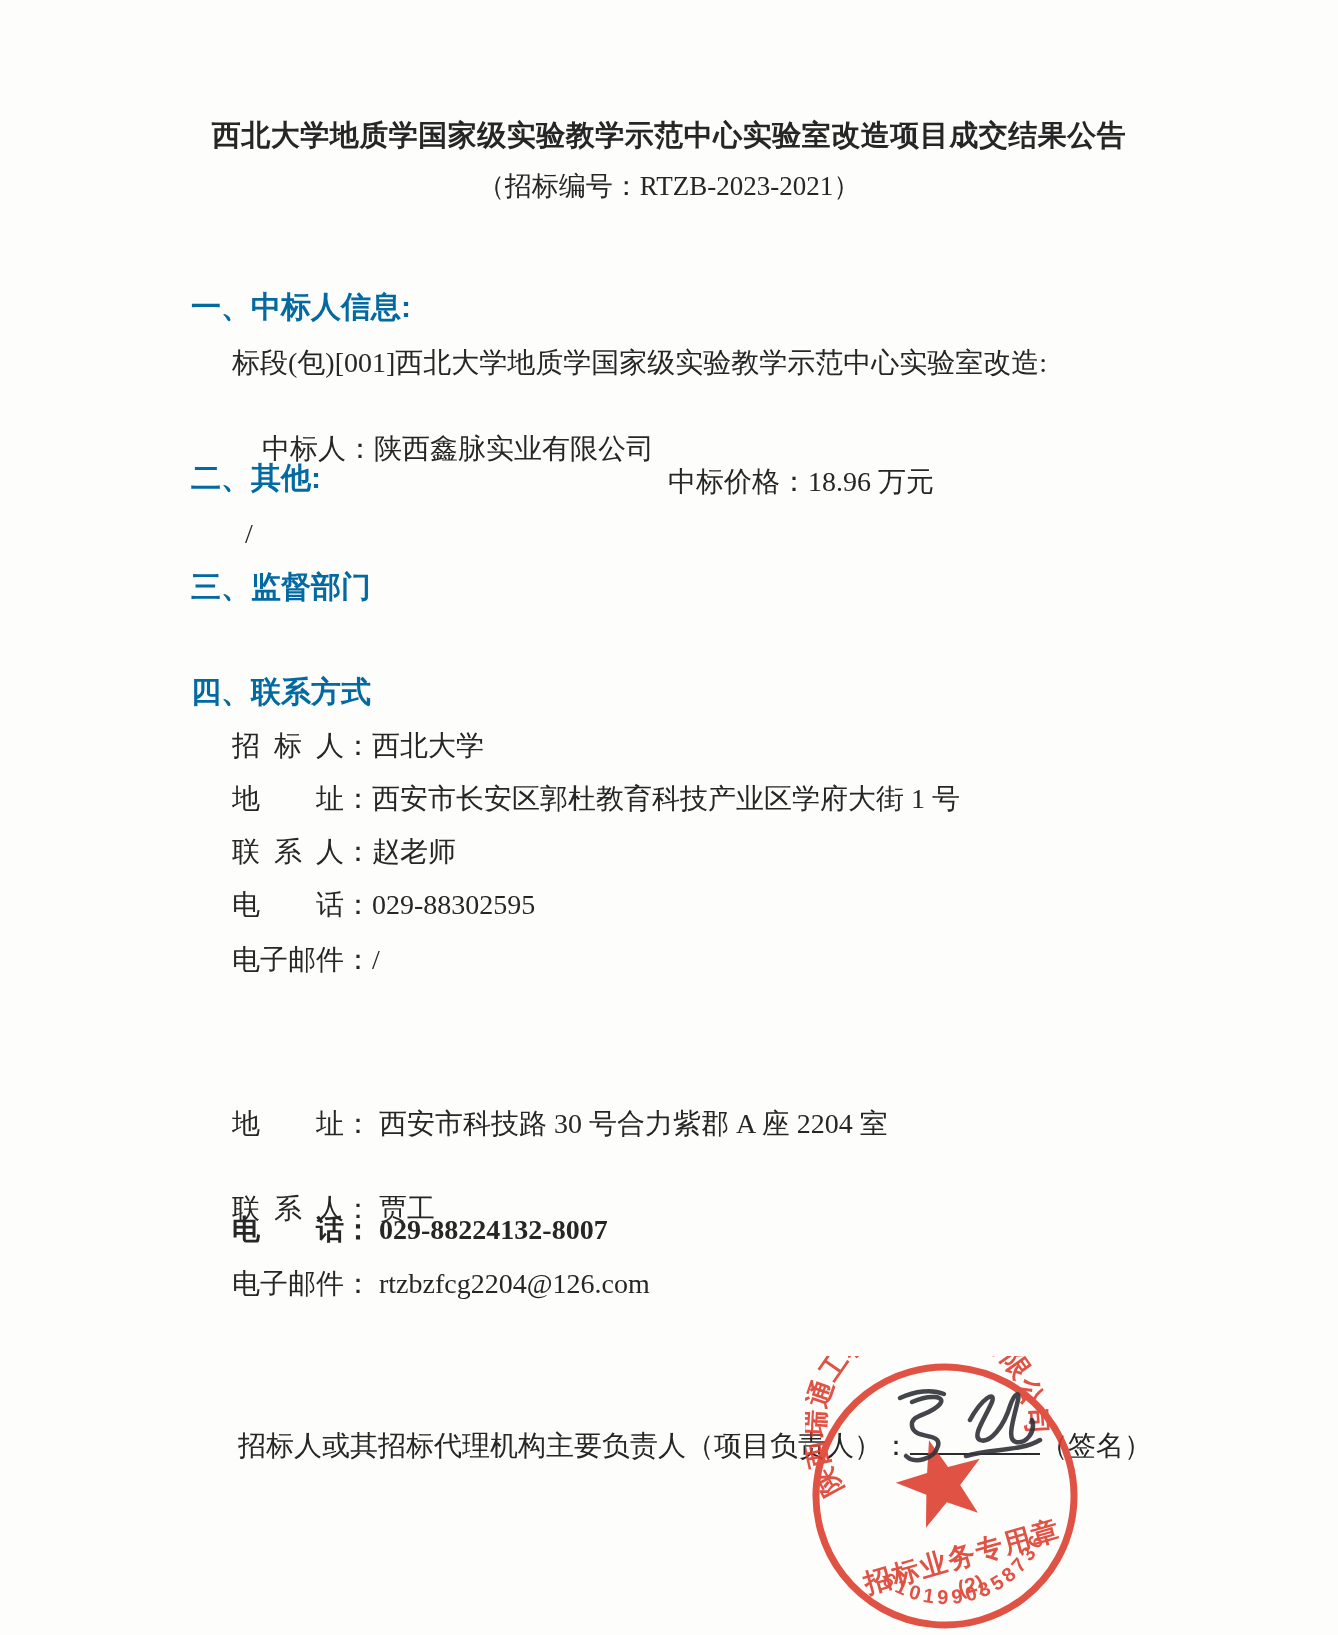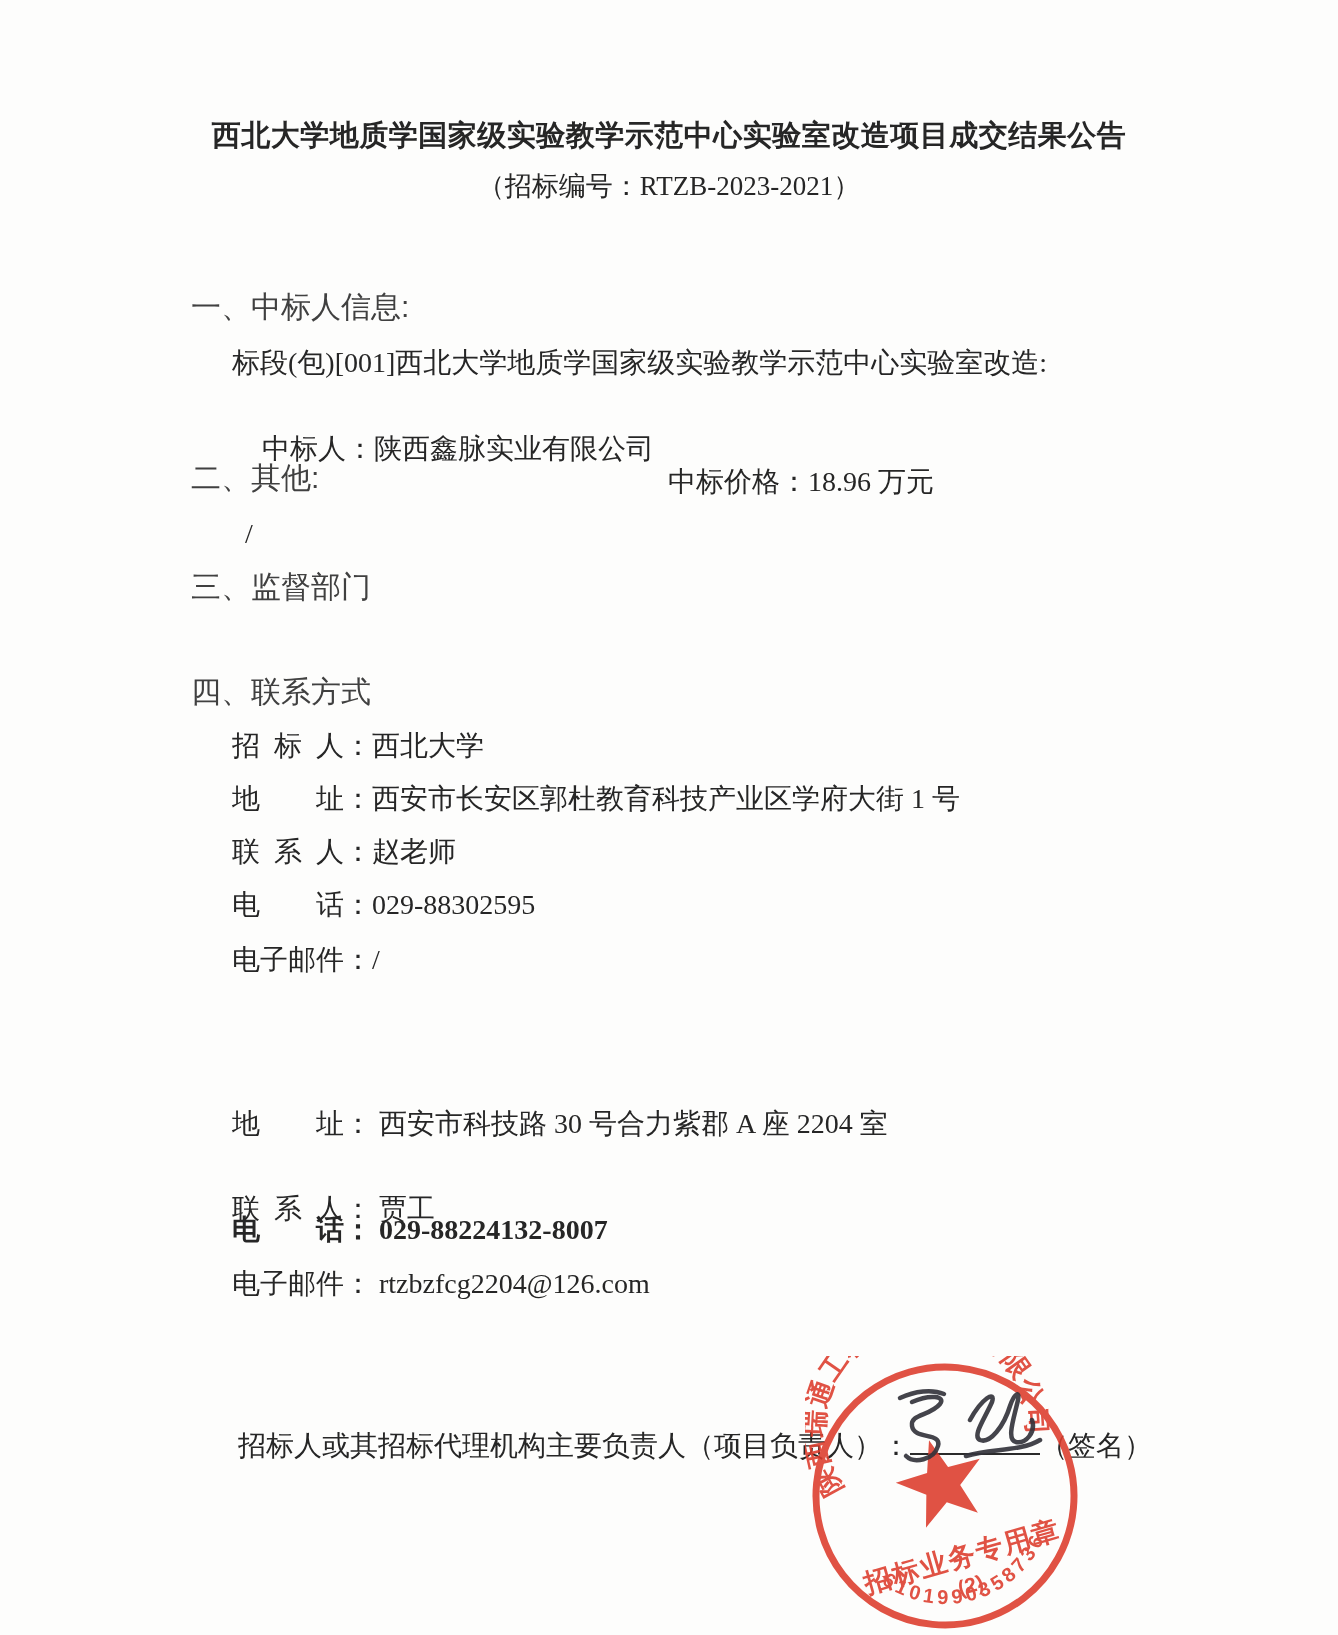--- a/index.html
+++ b/index.html
@@ -8,21 +8,21 @@
     width:1338px;height:1635px;
     margin:0 auto;
     background:#fdfdfc;
     overflow:hidden;
     font-family:"Liberation Serif", serif;
     color:#262626;
   }
   .line{position:absolute;white-space:pre;line-height:1.2;}
   .doc-title{font-size:29px;font-weight:600;letter-spacing:0.5px;}
   .doc-subtitle{font-size:27px;}
-  .heading{font-family:"Liberation Sans", sans-serif;font-weight:400;font-size:30px;color:#404040;}
+  .heading{font-family:"Liberation Sans", sans-serif;font-weight:700;font-size:30px;color:#0369a1;}
   .body-text{font-size:28px;}
   .centered{left:0;width:100%;text-align:center;}
 
   .pos-title{top:118px;}
   .pos-subtitle{top:170px;}
   .pos-h1{top:289px;left:191px;}
   .pos-lot{top:346px;left:232px;}
   .pos-winner{top:398px;left:0;width:100%;}
   .winner-pair{position:absolute;left:262px;white-space:pre;}
   .price-pair{position:absolute;left:668px;white-space:pre;}

